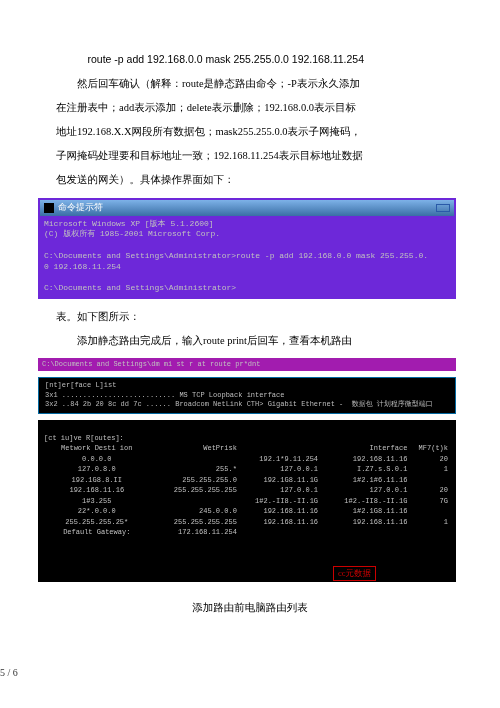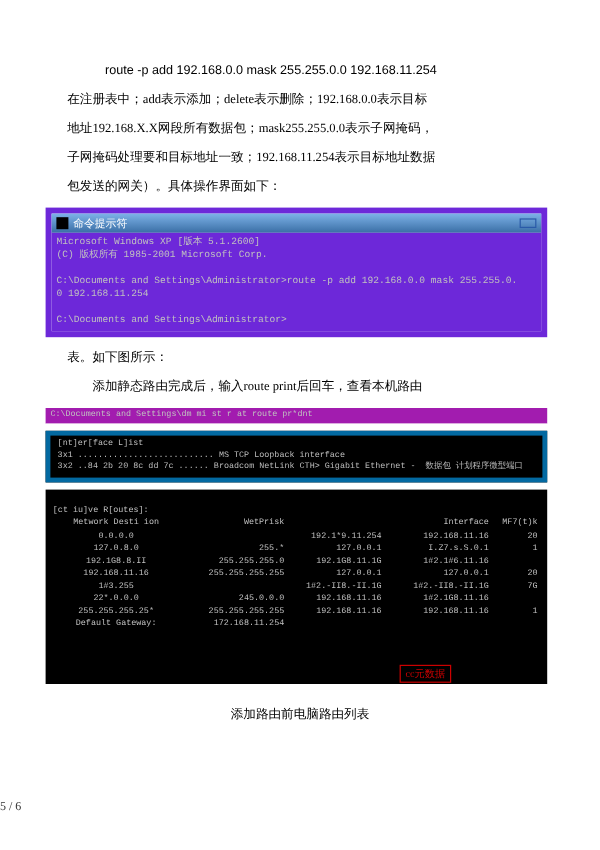--- a/index.html
+++ b/index.html
@@ -3,45 +3,46 @@
 <meta charset="utf-8">
 <style>
   * { margin: 0; padding: 0; box-sizing: border-box; }
   body { width: 500px; height: 708px; background: #fff; font-family: "SimSun", serif; font-size: 10.5px; color: #000; position: relative; }
   .page { padding: 48px 56px 0 56px; line-height: 2.2; }
   .p { text-indent: 2em; margin-bottom: 1px; }
   .p:first-child { text-indent: 3em; }
   .cmd { font-family: Arial, sans-serif; }
 
   
-  .term1 { margin: 6px 0 6px -18px; width: 418px; border: 5px solid #6d28d9; }
+  .term1 { margin: 6px 0 6px -18px; width: 418px; border: 2px solid #6d28d9; }
   .tbar { background: linear-gradient(#7db2e8, #3a6ea5); height: 16px; display: flex; align-items: center; padding: 0 4px; color: #fff; font-size: 9px; }
   .tbar .ticon { width: 10px; height: 10px; background: #000; margin-right: 4px; display: inline-block; }
   .tbody { background: #6d28d9; color: #c0c0c0; font-family: "Courier New", monospace; font-size: 8px; line-height: 1.35; padding: 3px 4px; white-space: pre; overflow: hidden; }
 
   
   .term2 { margin: 6px 0 6px -18px; width: 418px; }
   .t2a { background: #a21caf; color: #c0c0c0; font-family: "Courier New", monospace; font-size: 7px; padding: 2px 4px; white-space: pre; line-height: 1.3; }
-  .t2b { background: #000; color: #bfbfbf; font-family: "Courier New", monospace; font-size: 7px; padding: 3px 6px; border: 4px solid #0369a1; line-height: 1.35; white-space: pre; position: relative; }
+  .t2b { background: #000; color: #bfbfbf; font-family: "Courier New", monospace; font-size: 7px; padding: 3px 6px; border: 1px solid #0369a1; line-height: 1.35; white-space: pre; position: relative; }
   .t2b .cn { color: #bbb; }
   .gap { height: 6px; background: #fff; }
   .t2c { background: #000; color: #c0c0c0; font-family: "Courier New", monospace; font-size: 7px; padding: 13px 6px; line-height: 1.5; white-space: pre; position: relative; }
   .t2c table { border-collapse: collapse; color: #c0c0c0; font-size: 7px; width: 100%; table-layout: fixed; }
   .t2c td, .t2c th { padding: 0 2px; text-align: right; font-weight: normal; white-space: nowrap; overflow: hidden; }
   .t2c th:first-child, .t2c td:first-child { text-align: center; }
   .redbox { position: absolute; bottom: 1px; right: 80px; border: 1px solid #c00; color: #c00; font-size: 8.5px; padding: 0 4px; font-family: "SimSun", serif; margin-top: 48px; }
   .bluebox { display: inline-block; border: 1px solid #2a5aa8; height: 8px; width: 14px; margin-left: 2px; vertical-align: middle; }
 
   .pagenum { position: absolute; bottom: 30px; left: 0; right: 0; text-align: left; font-size: 10px; color: #333; }
 </style>
 </head>
 <body>
 
 <div class="page">
   <p class="p cmd">route -p add 192.168.0.0 mask 255.255.0.0 192.168.11.254</p>
+  <p class="p">然后回车确认（解释：route是静态路由命令；-P表示永久添加</p>
   <p class="p" style="text-indent:0">在注册表中；add表示添加；delete表示删除；192.168.0.0表示目标</p>
   <p class="p" style="text-indent:0">地址192.168.X.X网段所有数据包；mask255.255.0.0表示子网掩码，</p>
   <p class="p" style="text-indent:0">子网掩码处理要和目标地址一致；192.168.11.254表示目标地址数据</p>
   <p class="p" style="text-indent:0">包发送的网关）。具体操作界面如下：</p>
 
   <div class="term1">
     <div class="tbar">
       <span class="ticon"></span>
       <span>命令提示符</span>
       <span class="bluebox" style="margin-left:auto"></span>

